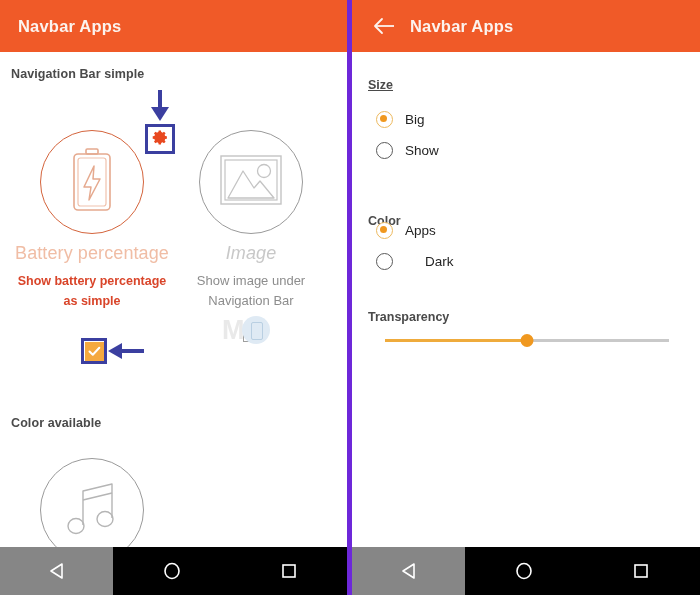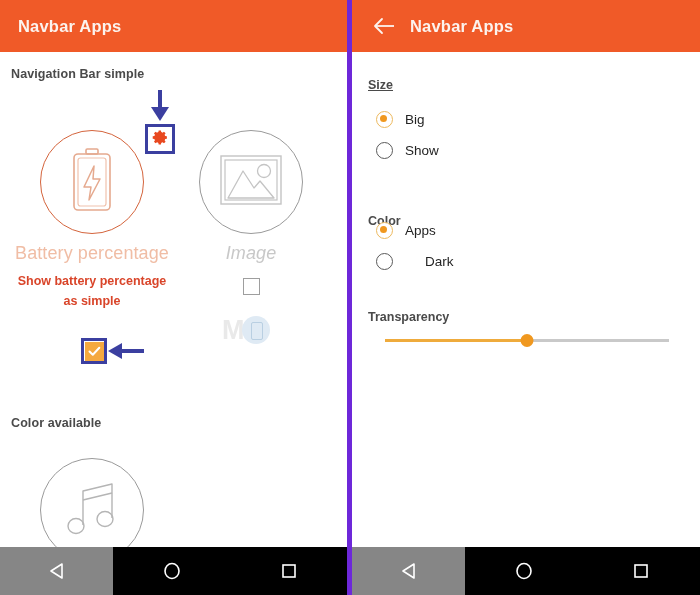--- a/index.html
+++ b/index.html
@@ -291,20 +291,21 @@
         <span>
           <svg width="62" height="50" viewBox="0 0 62 50">
             <rect x="1" y="1" width="60" height="48" fill="none" stroke="#c4c4c4" stroke-width="1.4"></rect>
             <rect x="5" y="5" width="52" height="40" fill="none" stroke="#c4c4c4" stroke-width="1.2"></rect>
             <circle cx="44" cy="16" r="6.5" fill="none" stroke="#c4c4c4" stroke-width="1.3"></circle>
             <path d="M8 43 L23 16 L34 33 L40 26 L54 43 Z" fill="none" stroke="#c4c4c4" stroke-width="1.3" stroke-linejoin="round"></path>
           </svg>
         </span>
       </div>
       <div class="widget-name name-grey">Image</div>
+      <div class="widget-desc desc-grey">Show image under Navigation Bar</div>
       <div class="cb-wrap">
         <div class="cb-off"></div>
       </div>
     </div>
 
     <div class="section-title lbl-soon">Color available</div>
 
     <div class="widget widget-music">
       <div class="circle circle-grey">
         <span>

